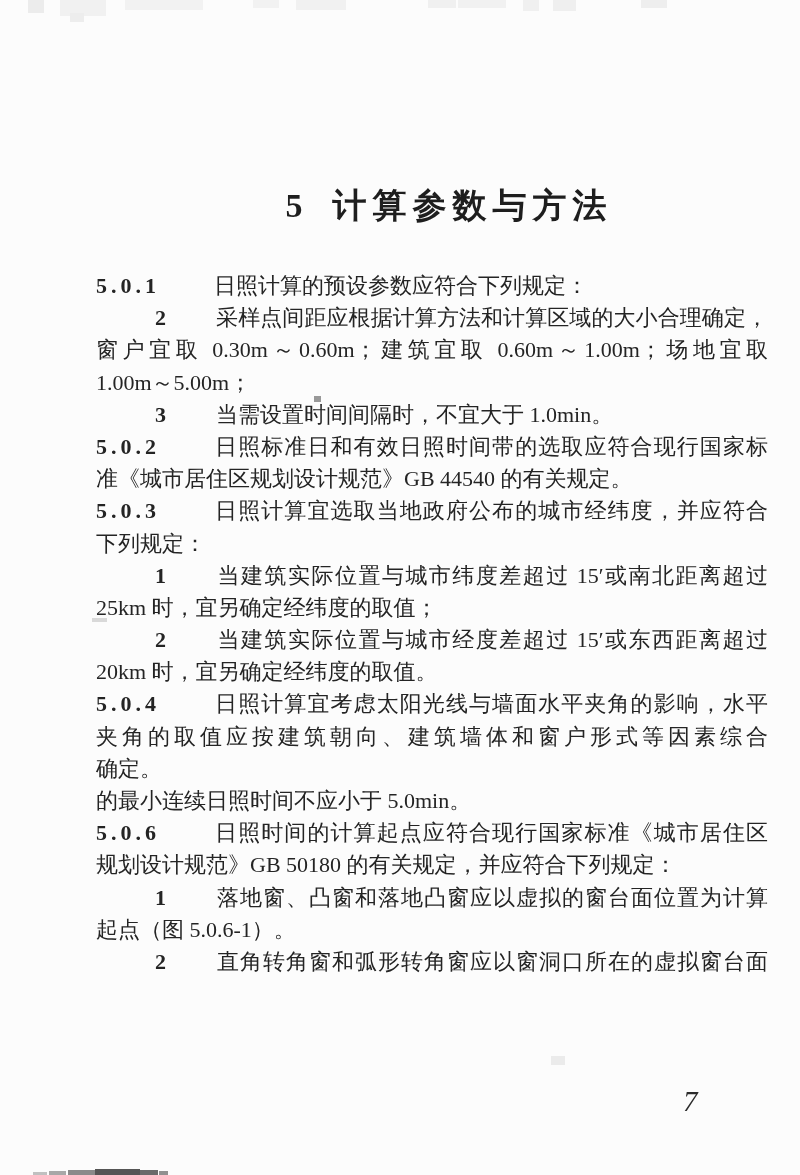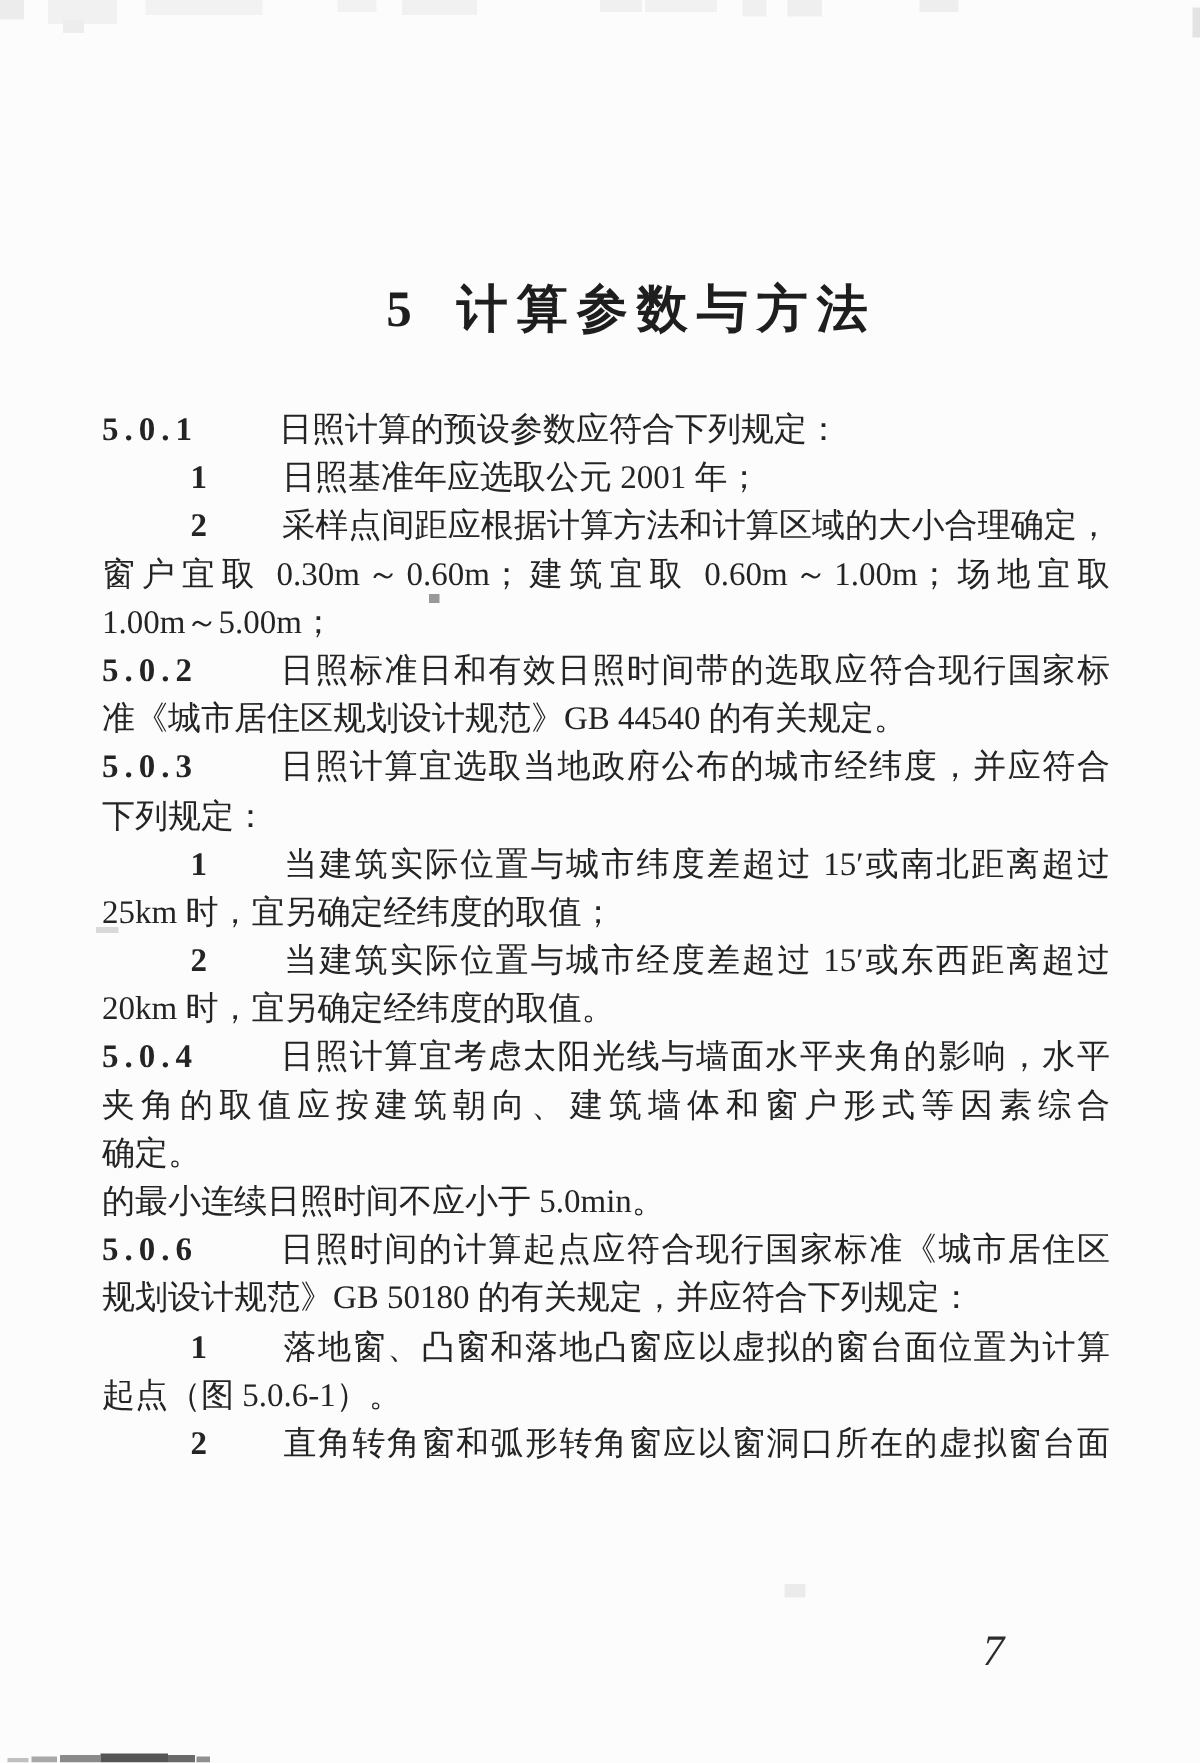--- a/index.html
+++ b/index.html
@@ -11,20 +11,21 @@
     height: 1175px;
     position: relative;
     overflow: hidden;
     background: #fcfcfc;
     font-family: "Liberation Serif", "DejaVu Serif", serif;
     color: #242424;
   }
   .page {
     position: absolute;
     inset: 0;
+    margin-left: 28px;
   }
   
   .title {
     position: absolute;
     left: 21px;
     top: 183px;
     width: 800px;
     margin: 0;
     text-align: center;
     font-size: 34px;
@@ -112,24 +113,24 @@
       <div class="artifact" style="left: 112px; top: 1170px; width: 18px; height: 5px; background: rgb(106, 106, 106);"></div>
       <div class="artifact" style="left: 131px; top: 1171px; width: 9px; height: 4px; background: rgb(144, 144, 144);"></div>
     </div>
 
   <h1 class="title">
     <span class="chapter-num">5</span><span class="chapter-title">计算参数与方法</span>
   </h1>
 
   <div class="body-text" id="body-lines">
       <div class="line section"><span class="num">5.0.1</span><span class="txt">日照计算的预设参数应符合下列规定：</span></div>
-      <div class="line item"><span class="num">1</span><span class="txt">日照基准年应选取公元 2001 年；</span></div>
       <div class="line item full"><span class="num">2</span><span class="txt">采样点间距应根据计算方法和计算区域的大小合理确定，</span></div>
       <div class="line cont full"><span class="txt">窗户宜取 0.30m～0.60m；建筑宜取 0.60m～1.00m；场地宜取</span></div>
       <div class="line cont"><span class="txt">1.00m～5.00m；</span></div>
+      <div class="line item"><span class="num">3</span><span class="txt">当需设置时间间隔时，不宜大于 1.0min。</span></div>
       <div class="line section full"><span class="num">5.0.2</span><span class="txt">日照标准日和有效日照时间带的选取应符合现行国家标</span></div>
       <div class="line cont"><span class="txt">准《城市居住区规划设计规范》GB 44540 的有关规定。</span></div>
       <div class="line section full"><span class="num">5.0.3</span><span class="txt">日照计算宜选取当地政府公布的城市经纬度，并应符合</span></div>
       <div class="line cont"><span class="txt">下列规定：</span></div>
       <div class="line item full"><span class="num">1</span><span class="txt">当建筑实际位置与城市纬度差超过 15′或南北距离超过</span></div>
       <div class="line cont"><span class="txt">25km 时，宜另确定经纬度的取值；</span></div>
       <div class="line item full"><span class="num">2</span><span class="txt">当建筑实际位置与城市经度差超过 15′或东西距离超过</span></div>
       <div class="line cont"><span class="txt">20km 时，宜另确定经纬度的取值。</span></div>
       <div class="line section full"><span class="num">5.0.4</span><span class="txt">日照计算宜考虑太阳光线与墙面水平夹角的影响，水平</span></div>
       <div class="line cont full"><span class="txt">夹角的取值应按建筑朝向、建筑墙体和窗户形式等因素综合</span></div>

